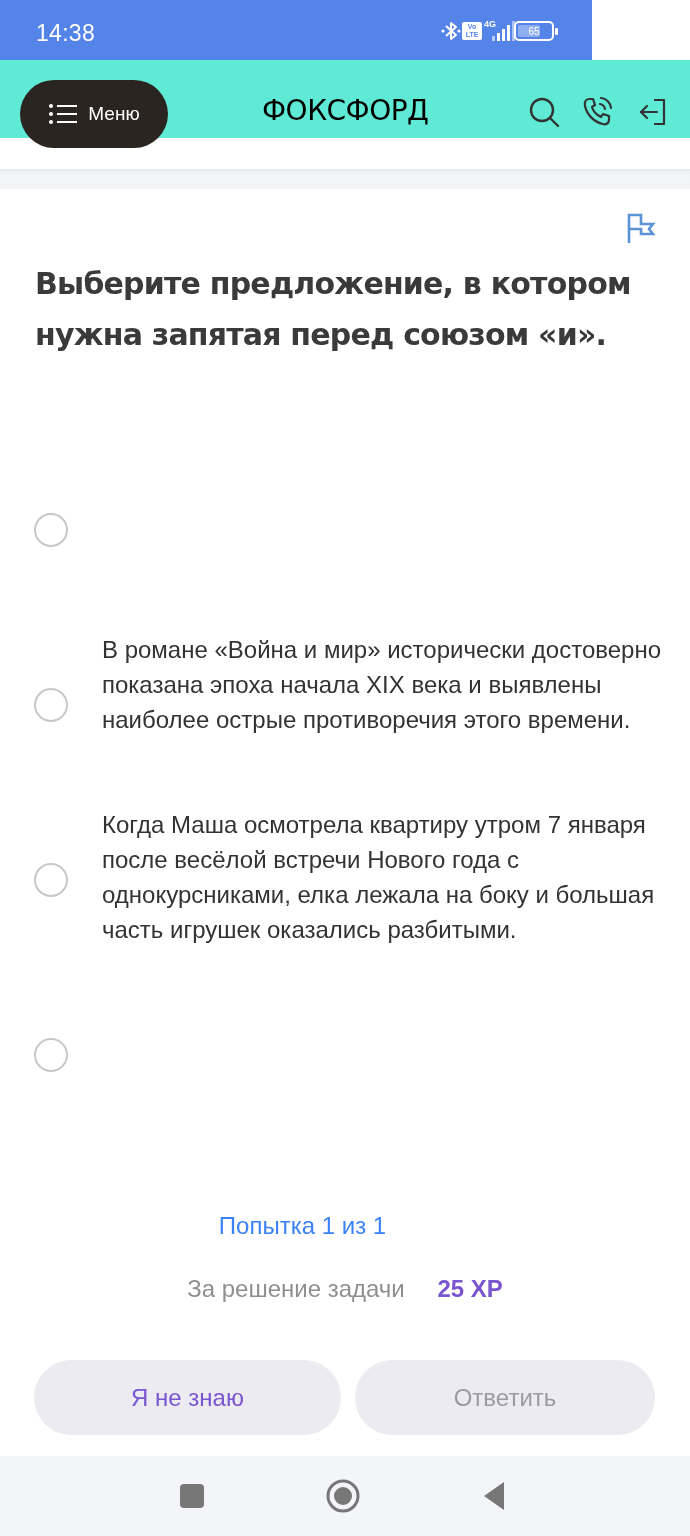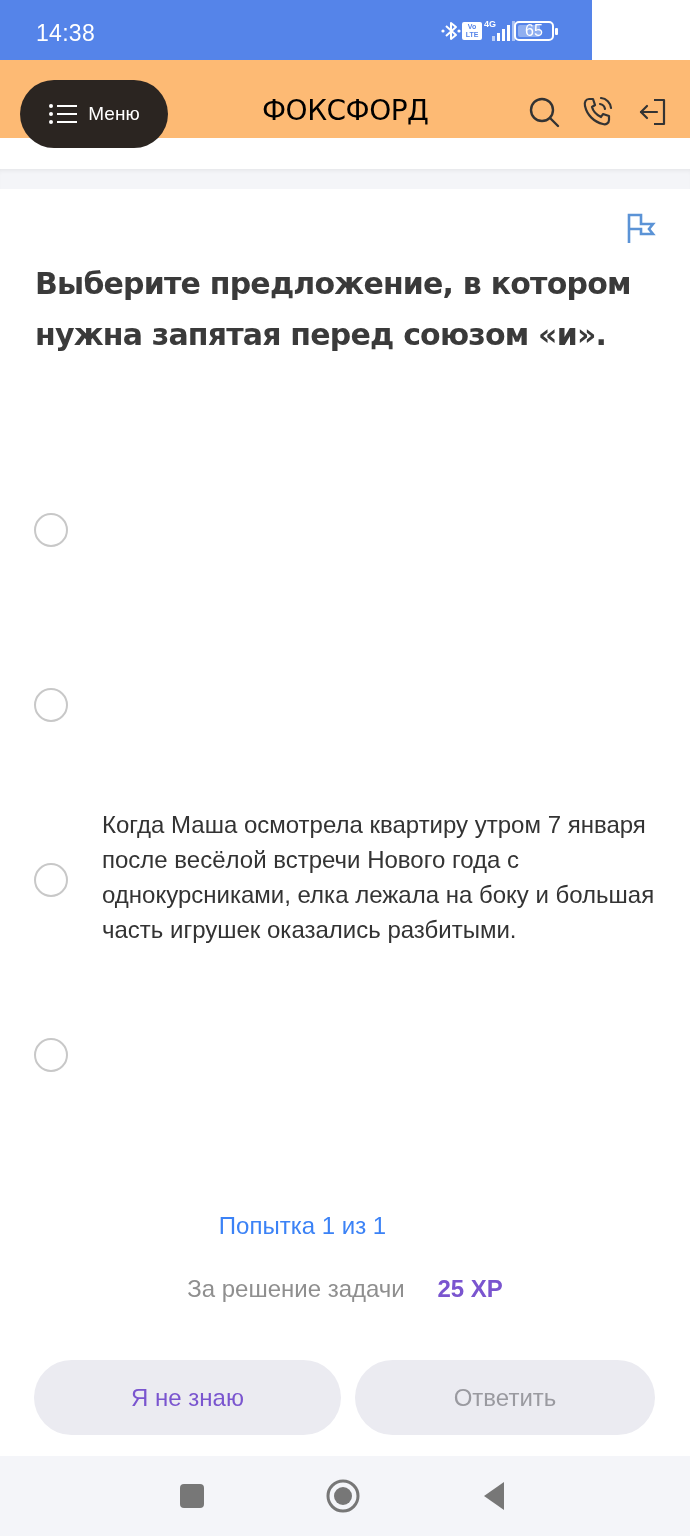--- a/index.html
+++ b/index.html
@@ -10,24 +10,24 @@
     .status-time { position: absolute; left: 36px; top: 20px; font-size: 23px; letter-spacing: 0.3px; }
     .status-icons { position: absolute; right: 38px; top: 18px; height: 26px; display: flex; align-items: center; }
     .bt-icon { width: 22px; height: 24px; }
     .volte { width: 20px; height: 18px; background: #fff; color: #5584E9; font-size: 7px; font-weight: bold; line-height: 8px; text-align: center; border-radius: 2px; padding-top: 1px; }
     .net { position: relative; width: 32px; height: 24px; }
     .net .g4 { position: absolute; left: 2px; top: 0; font-size: 9px; font-weight: bold; color: #fff; }
     .net .bars { position: absolute; left: 10px; bottom: 2px; display: flex; align-items: flex-end; gap: 2px; }
     .net .bars i { display: block; width: 3px; background: #fff; }
     .battery { position: relative; width: 40px; height: 20px; border: 2px solid #fff; border-radius: 5px; display: flex; align-items: center; justify-content: center; }
     .battery .fill { position: absolute; left: 2px; top: 2px; bottom: 2px; width: 60%; background: rgba(255,255,255,0.35); border-radius: 2px; }
-    .battery span { position: relative; font-size: 16px; color: #fff; }
+    .battery span { position: relative; font-size: 10px; color: #fff; }
     .battery::after { content: ""; position: absolute; right: -6px; top: 5px; width: 3px; height: 7px; background: #fff; border-radius: 1px; }
 
-    .header { position: absolute; left: 0; top: 60px; width: 690px; height: 78px; background: #fdba74; }
+    .header { position: absolute; left: 0; top: 60px; width: 690px; height: 78px; background: #5eead4; }
     .menu-btn { position: absolute; left: 20px; top: 20px; width: 148px; height: 68px; border-radius: 34px; background: #2b2521; color: #fff; display: flex; align-items: center; justify-content: center; gap: 10px; cursor: pointer; }
     .menu-btn .label { font-size: 19px; }
     .logo { position: absolute; left: 262px; top: 34px; font-size: 28px; font-weight: 400; color: #000; letter-spacing: -0.5px; font-family: "DejaVu Sans", sans-serif; }
     .hdr-icon { position: absolute; top: 36px; width: 32px; height: 32px; cursor: pointer; }
 
     .band { position: absolute; left: 0; top: 169px; width: 690px; height: 20px; background: #f4f5f8; box-shadow: inset 0 4px 5px -3px rgba(0,0,0,0.08); }
 
     .flag { position: absolute; left: 626px; top: 212px; width: 30px; height: 32px; cursor: pointer; }
 
     .question { position: absolute; left: 35px; top: 258px; width: 600px; font-size: 30px; font-weight: bold; line-height: 51px; color: #3a3a3a; font-family: "DejaVu Sans", sans-serif; letter-spacing: -0.8px; }
@@ -113,20 +113,21 @@
 </svg>
 
 <div class="question">Выберите предложение, в котором нужна запятая перед союзом «и».</div>
 
 <div class="options">
   <div class="option">
     <div class="radio" style="top:56px"></div>
   </div>
   <div class="option">
     <div class="radio" style="top:56px"></div>
+    <div class="option-text">В романе «Война и мир» исторически достоверно показана эпоха начала XIX века и выявлены наиболее острые противоречия этого времени.</div>
   </div>
   <div class="option">
     <div class="radio" style="top:56px"></div>
     <div class="option-text">Когда Маша осмотрела квартиру утром 7 января после весёлой встречи Нового года с однокурсниками, елка лежала на боку и большая часть игрушек оказались разбитыми.</div>
   </div>
   <div class="option">
     <div class="radio" style="top:56px"></div>
   </div>
 </div>
 

